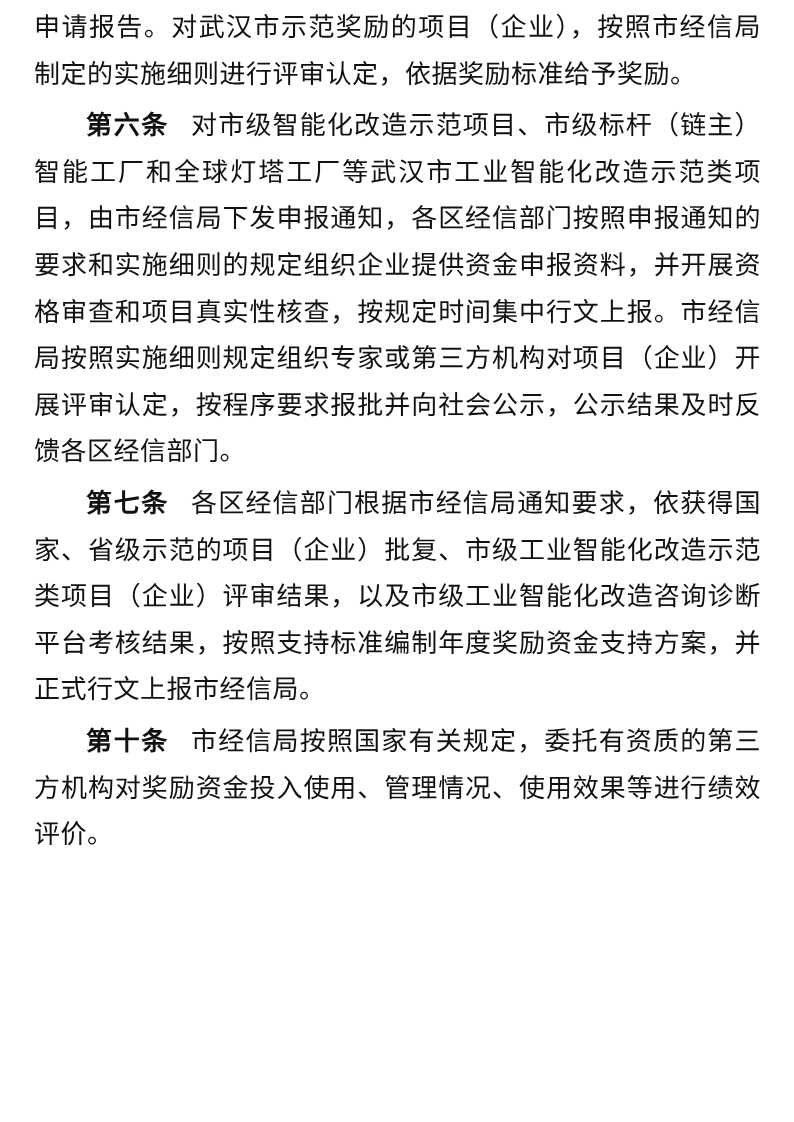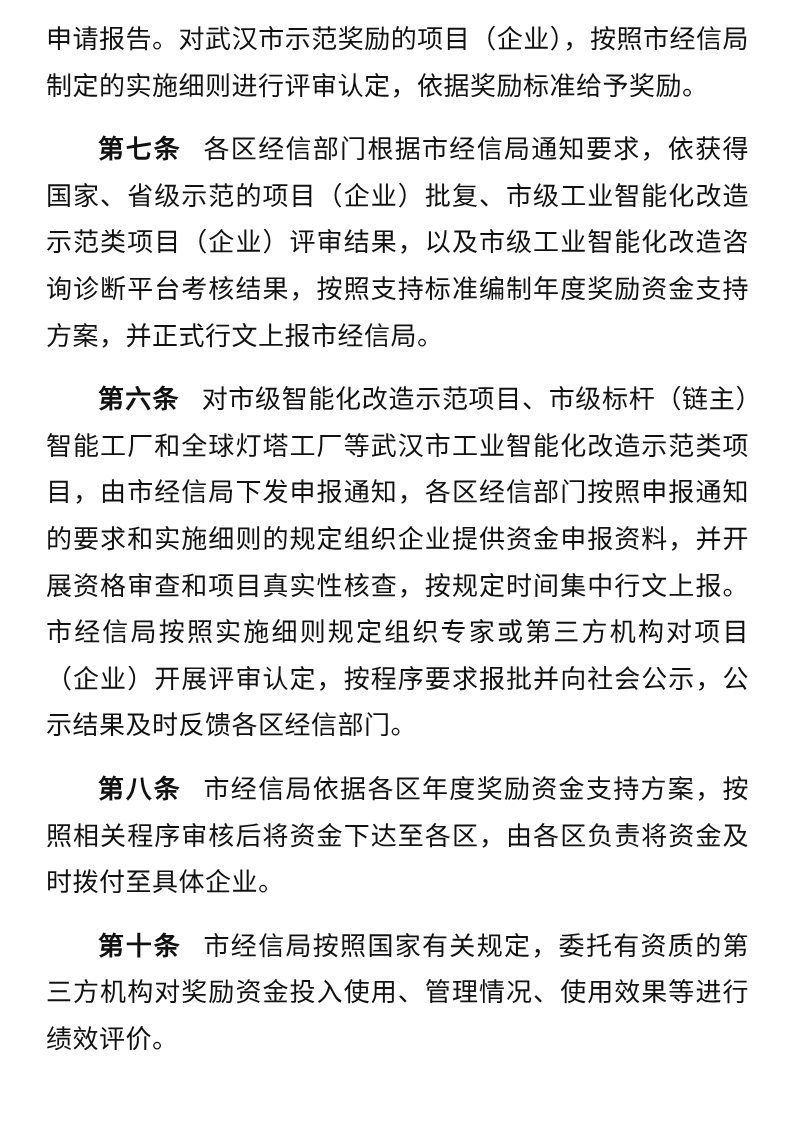--- a/index.html
+++ b/index.html
@@ -13,21 +13,21 @@
     box-sizing: border-box;
     background: #ffffff;
     color: #111111;
     padding: 1px 29px 0 30px;
     overflow: hidden;
     font-family: "Liberation Serif", "DejaVu Serif", serif;
     font-size: 26px;
     line-height: 46.6px;
   }
   .para {
-    margin: 16px;
+    margin: 4px;
     text-align: justify;
     text-justify: inter-character;
     letter-spacing: 0.5px;
   }
   .para.indented {
     text-indent: 2em;
   }
   .para.continuation {
     text-indent: 0;
   }
@@ -37,18 +37,17 @@
     margin-right: 0.85em;
     letter-spacing: 1px;
   }
 </style>
 </head>
 <body>
 
 <div class="page">
   <div>
       <p class="para continuation"><span>申请报告。对武汉市示范奖励的项目（企业），按照市经信局制定的实施细则进行评审认定，依据奖励标准给予奖励。</span></p>
+      <p class="para indented"><span class="article-head">第六条</span><span>对市级智能化改造示范项目、市级标杆（链主）智能工厂和全球灯塔工厂等武汉市工业智能化改造示范类项目，由市经信局下发申报通知，各区经信部门按照申报通知的要求和实施细则的规定组织企业提供资金申报资料，并开展资格审查和项目真实性核查，按规定时间集中行文上报。市经信局按照实施细则规定组织专家或第三方机构对项目（企业）开展评审认定，按程序要求报批并向社会公示，公示结果及时反馈各区经信部门。</span></p>
       <p class="para indented"><span class="article-head">第七条</span><span>各区经信部门根据市经信局通知要求，依获得国家、省级示范的项目（企业）批复、市级工业智能化改造示范类项目（企业）评审结果，以及市级工业智能化改造咨询诊断平台考核结果，按照支持标准编制年度奖励资金支持方案，并正式行文上报市经信局。</span></p>
-      <p class="para indented"><span class="article-head">第六条</span><span>对市级智能化改造示范项目、市级标杆（链主）智能工厂和全球灯塔工厂等武汉市工业智能化改造示范类项目，由市经信局下发申报通知，各区经信部门按照申报通知的要求和实施细则的规定组织企业提供资金申报资料，并开展资格审查和项目真实性核查，按规定时间集中行文上报。市经信局按照实施细则规定组织专家或第三方机构对项目（企业）开展评审认定，按程序要求报批并向社会公示，公示结果及时反馈各区经信部门。</span></p>
-      <p class="para indented"><span class="article-head">第八条</span><span>市经信局依据各区年度奖励资金支持方案，按照相关程序审核后将资金下达至各区，由各区负责将资金及时拨付至具体企业。</span></p>
       <p class="para indented"><span class="article-head">第十条</span><span>市经信局按照国家有关规定，委托有资质的第三方机构对奖励资金投入使用、管理情况、使用效果等进行绩效评价。</span></p>
     </div>
 </div>
 
 </body></html>

